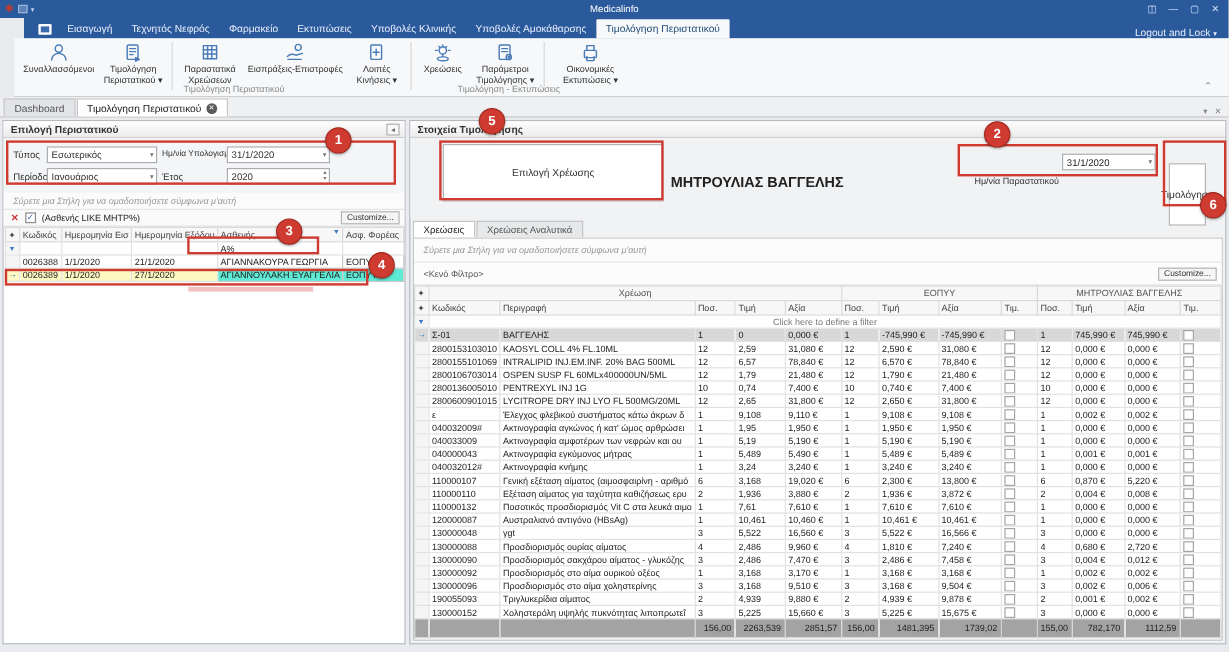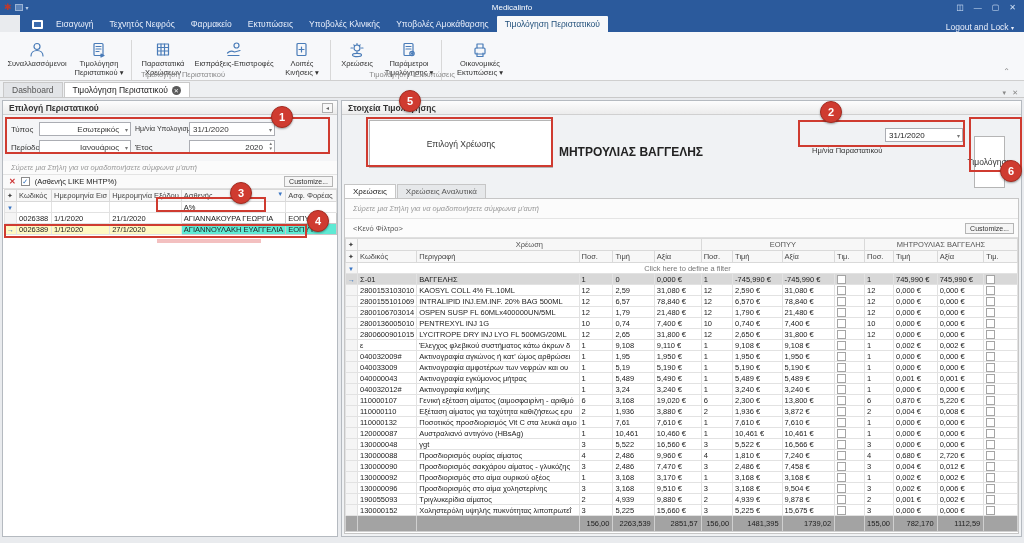--- a/index.html
+++ b/index.html
@@ -19,22 +19,22 @@
   .tabrow{position:absolute;left:0;top:15px;right:0;height:17px;background:#2b5a9c;display:flex;
           align-items:flex-end;font-size:8.5px;color:#e8eefa;margin-left:20px;}
   .filebtn{width:22px;height:15px;display:flex;align-items:center;justify-content:center;margin-left:6px;}
   .filebtn .fb{width:11px;height:9px;background:#fff;border-radius:1px;position:relative;}
   .filebtn .fb:after{content:"";position:absolute;left:2px;top:2px;width:7px;height:5px;background:#3c6cae;}
   .rtab{padding:3px 8px 3px 8px;white-space:nowrap;cursor:default;}
   .rtab.active{background:#f7f8fa;color:#1f4e79;border-radius:1px 1px 0 0;}
   .logout{margin-left:auto;padding-right:10px;white-space:nowrap;}
   .logout .dd{font-size:6px;}
   
-  .ribbon{position:absolute;left:0;top:32px;right:0;height:49px;background:#f7f8fa;
-          border-bottom:1px solid #cfcfcf;display:flex;align-items:flex-end;padding:2px 0 0 4px;}
+  .ribbon{position:absolute;left:12px;top:32px;right:0;height:49px;background:#f7f8fa;
+          border-bottom:1px solid #cfcfcf;display:flex;align-items:flex-start;padding:2px 0 0 4px;}
   .rbtn{display:flex;flex-direction:column;align-items:center;justify-content:flex-start;
         font-size:7.5px;line-height:1.15;text-align:center;color:#333;padding:1px 2px;height:40px;}
   .rbtn svg{margin-bottom:1px;flex:none;}
   .rsep{width:1px;background:#d8d8d8;height:40px;margin:1px 3px 0 3px;}
   .ribcap{position:absolute;bottom:1px;font-size:7.5px;color:#8a8a8a;text-align:center;}
   .cap1{left:0;width:366px;}
   .cap2{left:366px;width:92px;}
   .ribchev{position:absolute;right:14px;bottom:4px;color:#888;font-size:8px;}
   
   .docstrip{position:absolute;left:0;top:81px;right:0;height:17px;background:#eef0f2;
@@ -53,21 +53,21 @@
   .right-panel{position:absolute;left:341px;top:100px;right:2px;bottom:6px;background:#f0f2f4;
                border:1px solid #b5bac0;}
   .collapse-btn{margin-left:auto;width:11px;height:10px;border:1px solid #b0b0b0;background:#f8f8f8;
                 font-size:6px;color:#666;display:flex;align-items:center;justify-content:center;font-weight:normal;}
   
   .lform{position:absolute;left:0;top:14px;width:100%;height:46px;background:#f4f5f7;font-size:8px;color:#333;}
   .flabel{position:absolute;white-space:nowrap;}
   .combo{position:absolute;height:14px;background:#fff;border:1px solid #abadb3;font-size:8px;
          display:flex;align-items:center;padding:0 11px 0 3px;}
   .combo .dd{position:absolute;right:2px;font-size:6px;color:#777;}
-  .combo.right{justify-content:flex-end;}
+  .combo.right{}
   .spin .arrows{position:absolute;right:1px;top:0;display:flex;flex-direction:column;font-size:4.5px;
                 color:#777;line-height:1.2;}
   
   .ghint{position:absolute;left:0;top:60px;right:0;height:14px;background:#fbfbfb;
          border-bottom:1px solid #e4e4e4;font-size:7.5px;font-style:italic;color:#999;
          display:flex;align-items:center;padding-left:8px;}
   .fpanel{position:absolute;left:0;top:74px;right:0;height:14px;background:#fafafa;
           border-bottom:1px solid #e0e0e0;display:flex;align-items:center;font-size:7.5px;gap:5px;padding:0 4px 0 6px;}
   .fx{color:#cc3333;font-weight:bold;font-size:8px;}
   .fchk{width:9px;height:9px;border:1px solid #8a8a8a;background:#fff;color:#2b6cb8;font-size:7px;

